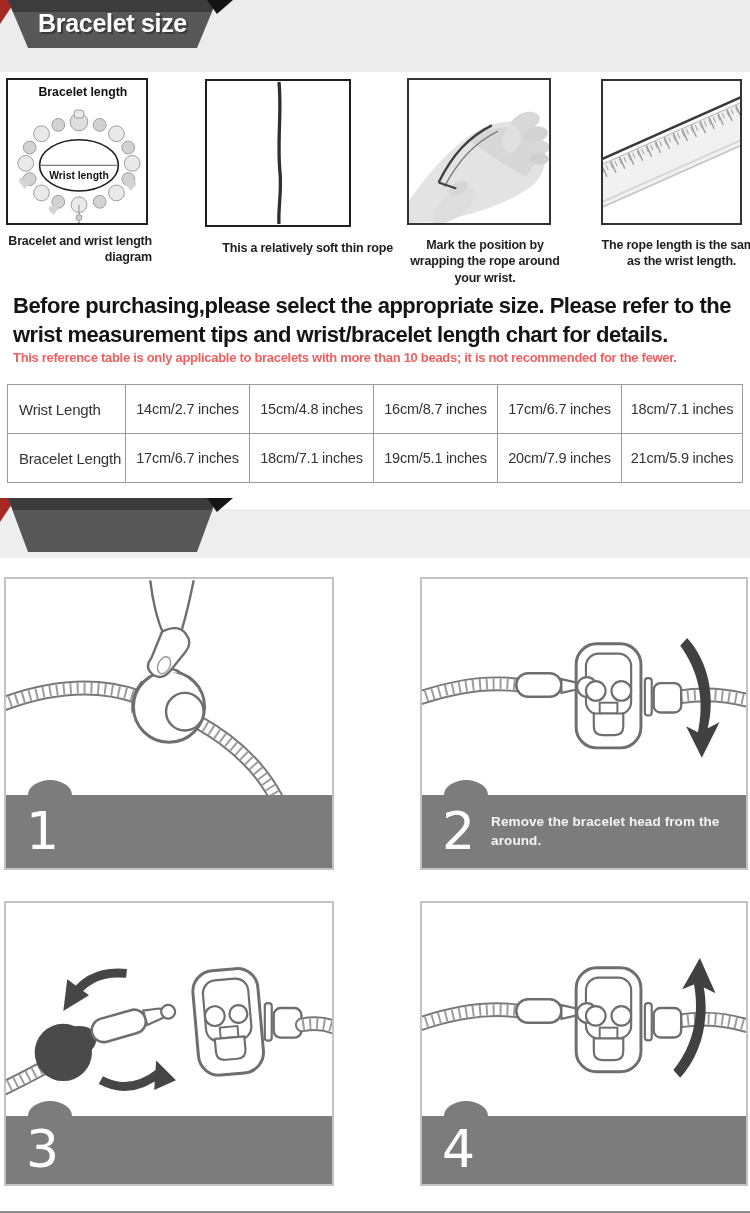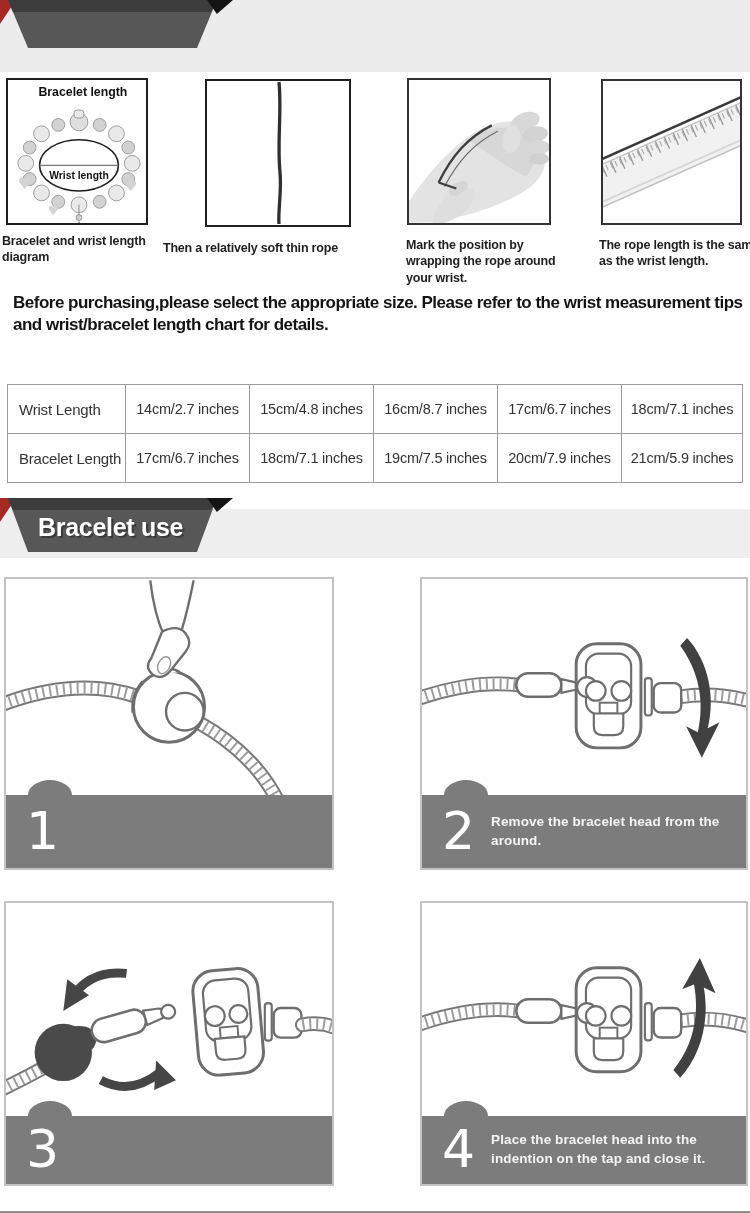--- a/index.html
+++ b/index.html
@@ -24,24 +24,24 @@
           clip-path:polygon(0 0,100% 0,38% 100%);z-index:3;}
   .b-label{position:absolute;left:38px;z-index:4;color:#ffffff;font-weight:800;
            font-size:25px;letter-spacing:-0.3px;text-shadow:2px 2px 0 rgba(25,25,25,0.45);}
   .banner1 .b-label{top:9px;}
   .banner2 .b-label{top:15px;}
 
   
   .mbox{position:absolute;background:#fff;border:2px solid #1f1f1f;box-sizing:border-box;}
   .mbox svg{display:block;width:100%;height:100%;}
   .mbox3,.mbox4{border-color:#333;}
-  .mcap{position:absolute;font-size:12.5px;font-weight:bold;color:#1f1f1f;line-height:1.3;letter-spacing:-0.2px;}
-  .mcap.center{text-align:left;}
-
-  .headline{position:absolute;left:13px;top:292px;width:730px;font-size:17px;font-weight:bold;
+  .mcap{position:absolute;font-size:12.5px;font-weight:bold;color:#1f1f1f;line-height:1.3;letter-spacing:-0.2px;text-align:center;}
+  .mcap.center{text-align:right;}
+
+  .headline{position:absolute;left:13px;top:292px;width:730px;font-size:22px;font-weight:bold;
             color:#141414;line-height:1.3;letter-spacing:-0.5px;}
   .rednote{position:absolute;left:13px;top:350px;width:732px;font-size:13px;font-weight:bold;
            color:#f25f5f;letter-spacing:-0.3px;}
 
   
   .sizetable{position:absolute;left:7px;top:384px;width:735px;border-collapse:collapse;table-layout:fixed;}
   .sizetable td{border:1.5px solid #9a9a9a;font-size:14.5px;color:#333;text-align:center;
                 height:48px;padding:0;letter-spacing:-0.2px;}
   .sizetable td.rowlabel{text-align:left;padding-left:11px;font-size:15px;}
 
@@ -82,20 +82,21 @@
 
 <div id="screen">
 
   <div class="strip strip1"></div>
 
   <div class="banner banner1">
     <div class="b-red"></div>
     <div class="b-body"></div>
     <div class="b-top"></div>
     <div class="b-fold"></div>
+    <div class="b-label">Bracelet size</div>
   </div>
 
   <div class="mbox mbox1" style="left:6px;top:78px;width:142px;height:147px;">
     <svg viewBox="0 0 140 144">
       <g stroke="#9c9c9c" stroke-width="1">
         <circle cx="126" cy="84" r="8" fill="#e9e9e9"></circle>
           <circle cx="122" cy="100" r="6.5" fill="#d2d2d2"></circle>
         <circle cx="110" cy="114" r="8" fill="#e9e9e9"></circle>
           <circle cx="93" cy="123" r="6.5" fill="#d2d2d2"></circle>
         <circle cx="72" cy="126" r="8" fill="#e9e9e9"></circle>
@@ -124,21 +125,21 @@
       <text class="svgtext" x="72" y="100" font-size="10.5" text-anchor="middle">Wrist length</text>
     </svg>
   </div>
   <div class="mcap center" style="left:2px;top:233px;width:150px;">Bracelet and wrist length diagram</div>
 
   <div class="mbox mbox2" style="left:205px;top:79px;width:146px;height:148px;">
     <svg viewBox="0 0 146 146">
       <path d="M74 0 C 77 30 72 62 75 92 C 77 112 73 130 74 146" stroke="#2f2f2f" stroke-width="3.4" fill="none"></path>
     </svg>
   </div>
-  <div class="mcap center" style="left:163px;top:240px;width:230px;">Then a relatively soft thin rope</div>
+  <div class="mcap center" style="left:163px;top:240px;width:230px;">This a relatively soft thin rope</div>
 
   <div class="mbox mbox3" style="left:407px;top:78px;width:144px;height:147px;">
     <svg viewBox="0 0 142 145">
       <path fill="#e3e3e3" d="M-10 138 C 14 100 36 74 64 55 C 86 41 110 37 126 50 C 144 65 142 94 124 108 C 96 128 58 138 28 144 L -10 145 Z"></path>
       <path fill="#d2d2d2" opacity="0.7" d="M60 60 C 82 46 106 44 120 56 C 132 68 130 88 118 98 C 102 90 80 74 60 60 Z"></path>
       <ellipse cx="118" cy="42" rx="15" ry="9" fill="#d8d8d8" transform="rotate(-18 118 42)"></ellipse>
       <ellipse cx="128" cy="55" rx="13" ry="8" fill="#d3d3d3" transform="rotate(-8 128 55)"></ellipse>
       <ellipse cx="132" cy="68" rx="11" ry="7" fill="#d8d8d8"></ellipse>
       <ellipse cx="132" cy="80" rx="10" ry="6" fill="#d0d0d0"></ellipse>
       <ellipse cx="104" cy="60" rx="9" ry="14" fill="#e0e0e0" transform="rotate(12 104 60)"></ellipse>
@@ -158,20 +159,21 @@
         <rect x="-40" y="55" width="250" height="40" fill="#f1f1f1" stroke="#c2c2c2" stroke-width="1.5"></rect>
         <line x1="-40" y1="62" x2="210" y2="62" stroke="#9a9a9a" stroke-width="13" stroke-dasharray="1.4 8.6"></line>
         <line x1="-36" y1="60" x2="210" y2="60" stroke="#ababab" stroke-width="6" stroke-dasharray="1.2 3.8"></line>
         <line x1="-40" y1="90" x2="210" y2="90" stroke="#d5d5d5" stroke-width="2"></line>
       </g>
     </svg>
   </div>
   <div class="mcap" style="left:599px;top:237px;width:165px;">The rope length is the same as the wrist length.</div>
 
   <div class="headline">Before purchasing,please select the appropriate size. Please refer to the wrist measurement tips and wrist/bracelet length chart for details.</div>
+  <div class="rednote">This reference table is only applicable to bracelets with more than 10 beads; it is not recommended for the fewer.</div>
 
   <table class="sizetable">
     <colgroup>
         <col style="width:118px">
         <col style="width:124px">
         <col style="width:124px">
         <col style="width:124px">
         <col style="width:124px">
         <col style="width:121px">
       </colgroup>
@@ -181,35 +183,34 @@
       <td>14cm/2.7 inches</td>
       <td>15cm/4.8 inches</td>
       <td>16cm/8.7 inches</td>
       <td>17cm/6.7 inches</td>
       <td>18cm/7.1 inches</td>
     </tr>
     <tr>
       <td class="rowlabel">Bracelet Length</td>
       <td>17cm/6.7 inches</td>
       <td>18cm/7.1 inches</td>
-      <td>19cm/7.5 inches</td>
+      <td>19cm/5.1 inches</td>
       <td>20cm/7.9 inches</td>
       <td>21cm/5.9 inches</td>
     </tr>
   </tbody>
     </table>
 
   <div class="strip strip2"></div>
 
   <div class="banner banner2">
     <div class="b-red"></div>
     <div class="b-body"></div>
     <div class="b-top"></div>
     <div class="b-fold"></div>
-    <div class="b-label">Bracelet use</div>
   </div>
 
   <div class="spanel p1">
     <div class="sill">
       <svg viewBox="0 0 330 216" preserveAspectRatio="xMidYMid meet">
         <path class="tube-o" d="M-10 128 Q 70 96 134 118"></path>
           <path class="tube-i" d="M-10 128 Q 70 96 134 118"></path>
           <path class="tube-r" d="M-10 128 Q 70 96 134 118"></path>
         <path class="tube-o" d="M195 144 Q 252 176 276 225"></path>
           <path class="tube-i" d="M195 144 Q 252 176 276 225"></path>
@@ -317,18 +318,17 @@
         <rect class="art" x="181" y="125" width="18" height="11" stroke-width="2"></rect>
         <path class="art" d="M175 136 h30 v13 q0 9 -9 9 h-12 q-9 0 -9 -9 z" stroke-width="2.2"></path>
         <rect class="art" x="227" y="100" width="7" height="38" rx="3" stroke-width="2.2"></rect>
         <rect class="art" x="236" y="105" width="28" height="30" rx="7" stroke-width="2.4"></rect>
         <path d="M263 176 C 285 152 293 116 287 84 L 299 90 L 283 54 L 265 86 L 277 81 C 283 112 276 144 256 168 Z" fill="#414141"></path>
       </svg>
     </div>
     <div class="sband">
       <div class="bump"></div>
       <div class="snum">4</div>
-      <div class="stext">Place the bracelet head into the indention on the tap and close it.</div>
     </div>
   </div>
 
   <div class="bottomline"></div>
 </div>
 
 </body></html>

